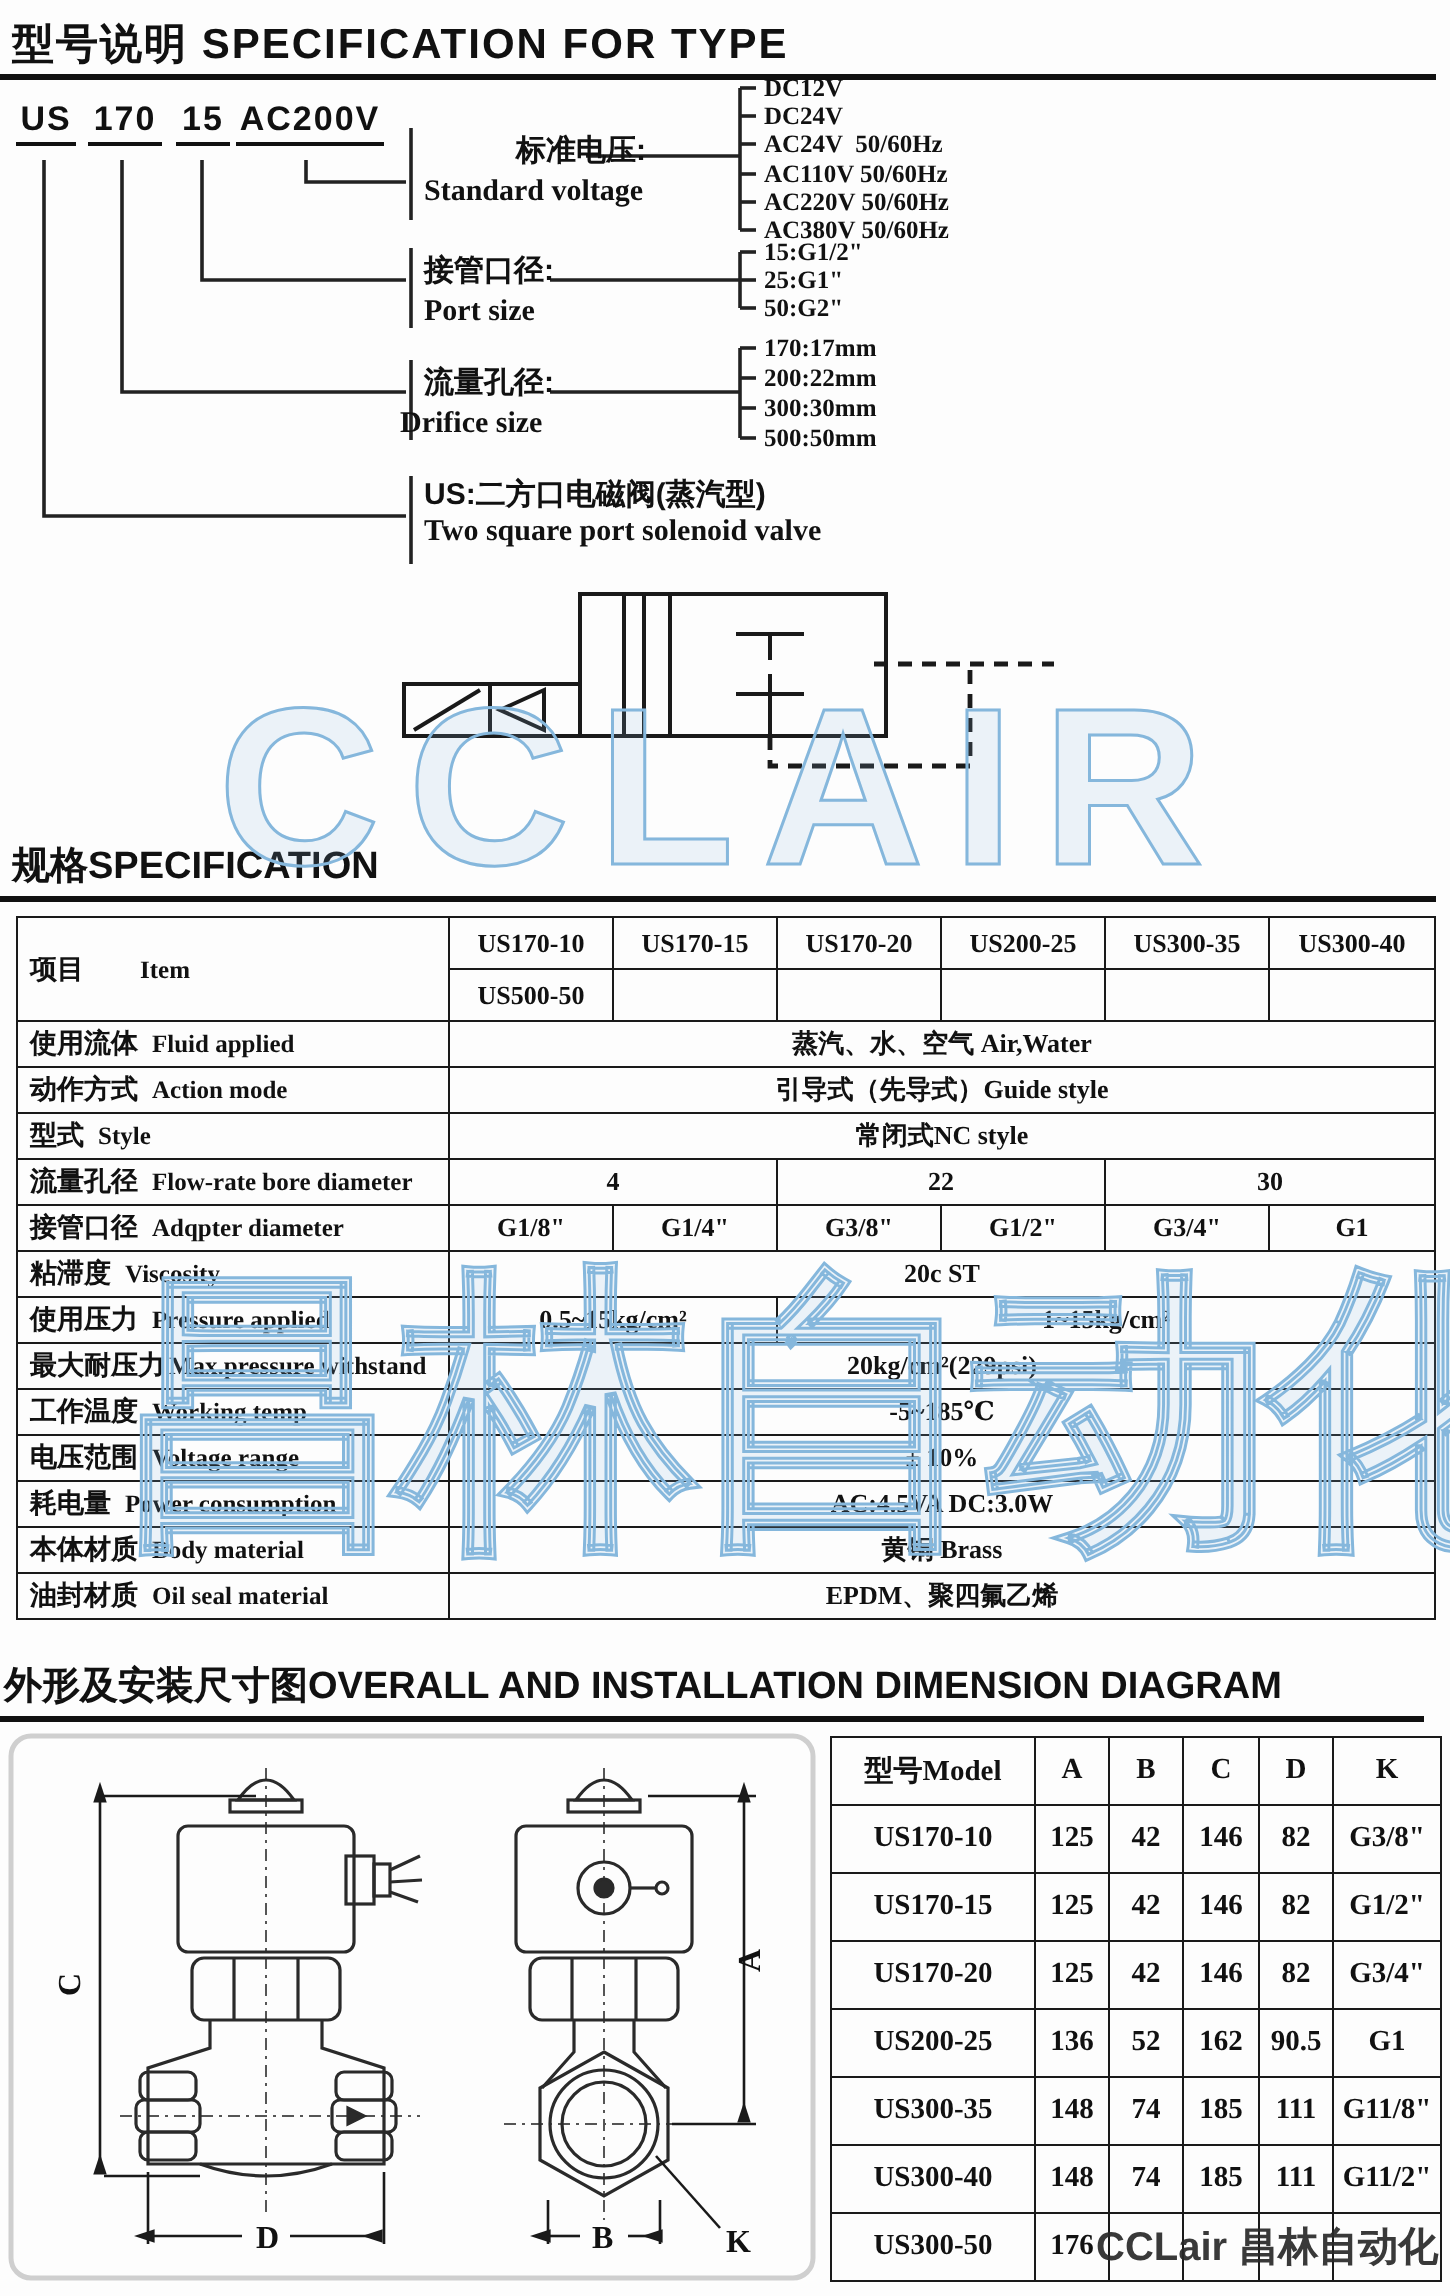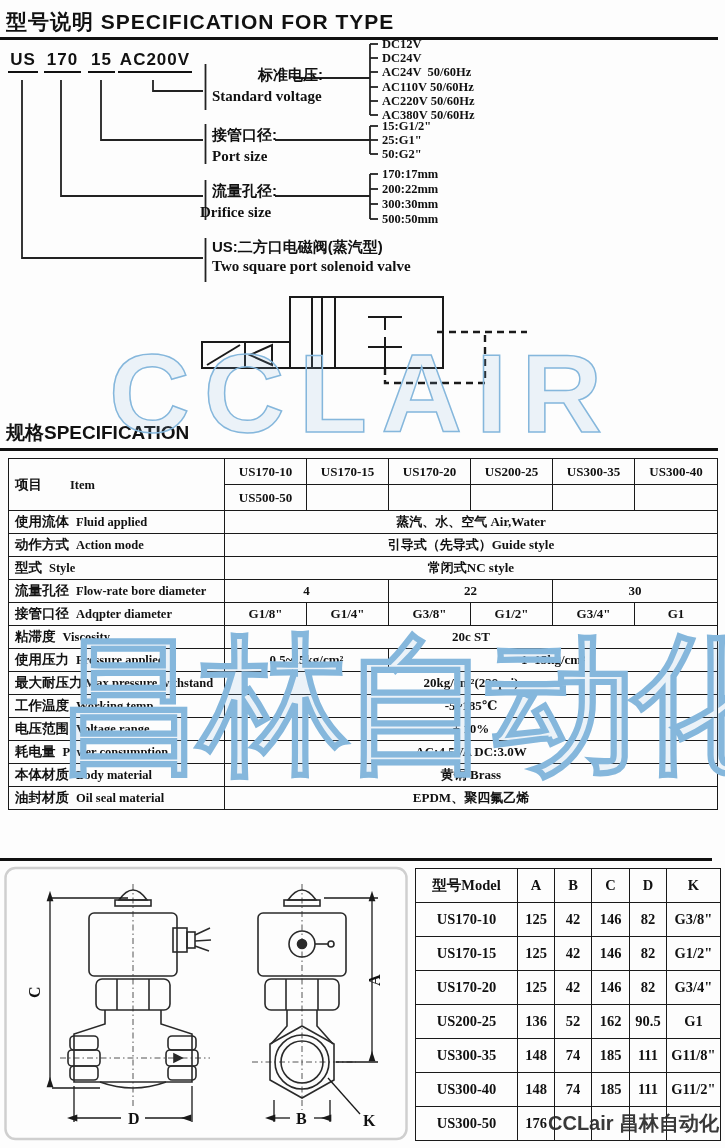--- a/index.html
+++ b/index.html
@@ -224,20 +224,21 @@
     </tr>
     <tr>
       <td class="lab"><span class="lc">油封材质</span><span class="le">Oil seal material</span></td>
       <td colspan="6">EPDM、聚四氟乙烯</td>
     </tr>
   </tbody>
     </table>
 
   <div class="abs wm-outline" style="left:55px;top:630px;font-size:150px;letter-spacing:-6px;">昌林自动化</div>
 
+  <div class="abs sec-title small" style="left:2px;top:830px;">外形及安装尺寸图OVERALL AND INSTALLATION DIMENSION DIAGRAM</div>
   <div class="abs rule" style="left:0;top:858px;width:712px;"></div>
 
   <svg class="abs" style="left:4px;top:866px;" width="404" height="276" viewBox="0 0 404 276">
     <defs>
       <marker id="arr" markerWidth="9" markerHeight="8" refX="7" refY="3" orient="auto">
         <polygon points="0,3 8,0.4 8,5.6" fill="#1a1a1a"></polygon>
       </marker>
     </defs>
     <rect x="1.5" y="2" width="401" height="271" rx="10" fill="none" stroke="#cfcfcf" stroke-width="2.5"></rect>
 

